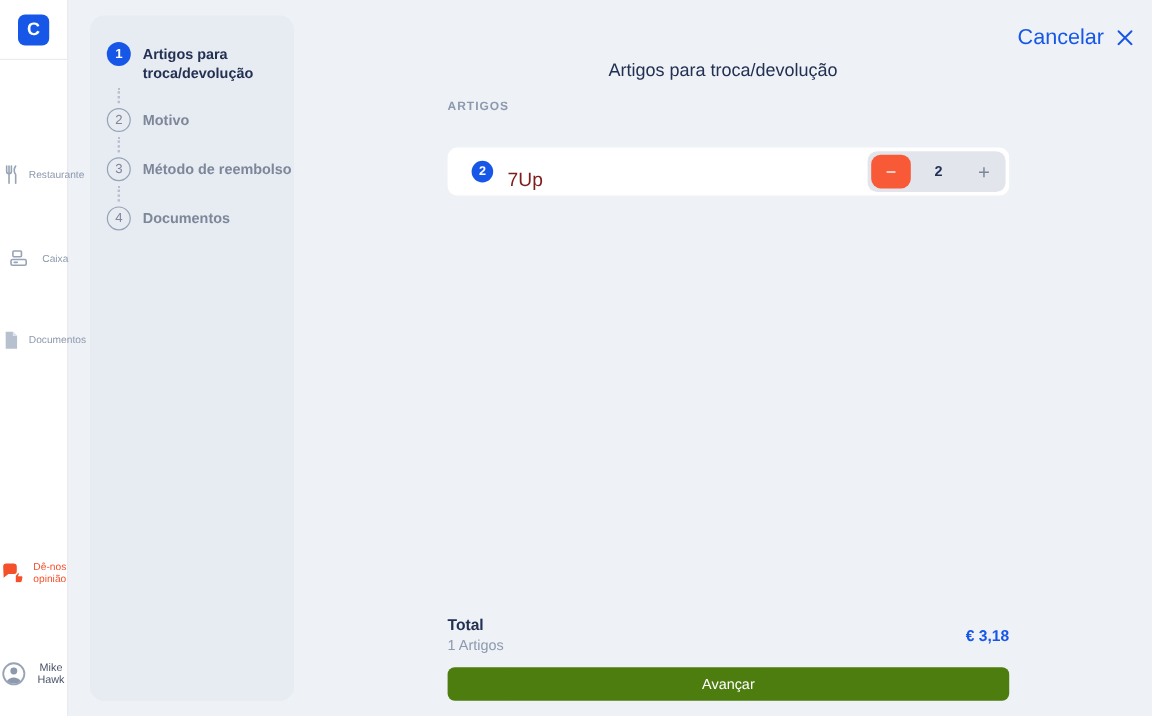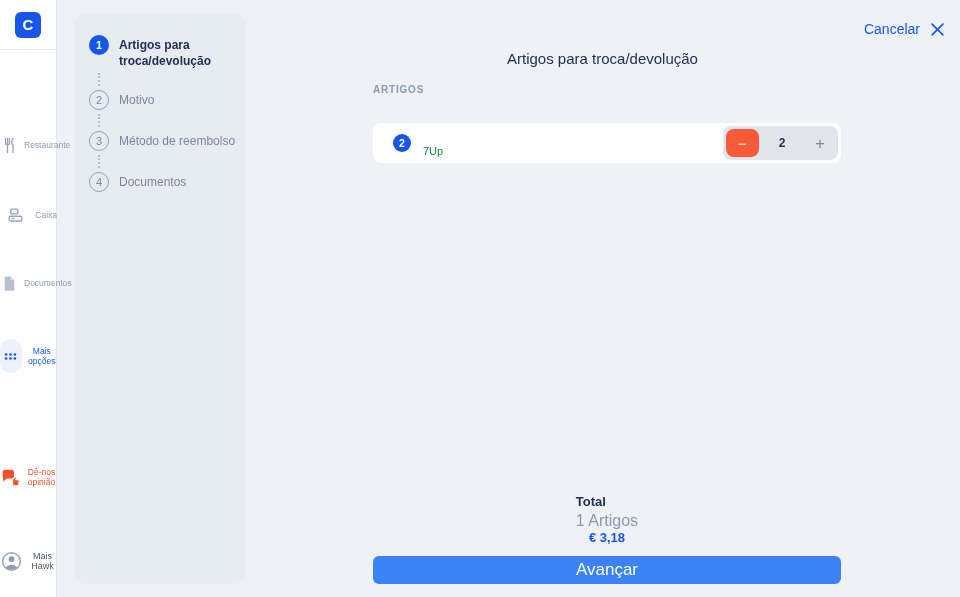--- a/index.html
+++ b/index.html
@@ -16,46 +16,46 @@
   .nav-item.accent .nav-label { color:#f4502c; }
   .nav-item.user .nav-label { font-size:9px; color:#4a5468; }
   .icon-box { width:34px; height:34px; border-radius:10px; display:flex; align-items:center; justify-content:center; }
   .nav-item.active .icon-box { background:#edf1fa; }
 
   
   .stepper-panel { position:absolute; left:75px; top:13px; width:170px; height:571px; background:#e7ebf2; border-radius:12px; padding:22px 14px; }
   .step { display:flex; gap:10px; align-items:flex-start; cursor:pointer; }
   .step-circle { width:20px; height:20px; border-radius:50%; flex:none; display:flex; align-items:center; justify-content:center; font-size:11px; color:#7d8799; border:1px solid #97a2b4; background:transparent; }
   .step.active .step-circle { background:#1657e8; border:none; color:#fff; font-weight:700; }
-  .step-label { font-size:12px; line-height:16px; color:#7d8799; padding-top:2px; max-width:116px; white-space:nowrap; }
+  .step-label { font-size:12px; line-height:16px; color:#7d8799; padding-top:2px; max-width:116px; white-space:nowrap;font-weight:bold; }
   .step.active .step-label { color:#223152; font-weight:600; white-space:normal; }
   .connector { border-left:2px dotted #b6bfcd; height:13px; margin:4px 0 4px 9px; }
 
   
   .main { position:absolute; left:245px; top:0; right:0; bottom:0; }
   .cancel-row { position:absolute; top:21px; right:16px; display:flex; align-items:center; gap:11px; }
-  .cancel-label { color:#1657e8; font-size:14px; cursor:pointer; }
+  .cancel-label { color:#1657e8; font-size:18px; cursor:pointer; }
   .close-btn { background:none; border:none; cursor:pointer; display:flex; align-items:center; padding:0; }
   .page-title { position:absolute; top:50px; left:0; right:0; text-align:center; font-size:15px; font-weight:500; color:#223152; }
   .section-label { position:absolute; top:84px; left:128px; font-size:10px; font-weight:700; letter-spacing:0.8px; color:#8d99ad;text-align:center; }
 
   .item-card { position:absolute; top:123px; left:128px; width:468px; height:40px; background:#ffffff; border-radius:8px; display:flex; align-items:center; padding:0 3px 0 20px; }
   .qty-badge { width:18px; height:18px; border-radius:50%; background:#1657e8; color:#fff; font-size:10.5px; font-weight:700; display:flex; align-items:center; justify-content:center; flex:none; }
-  .item-name { margin-left:12px; font-size:11px; color:#15803d; flex:1;margin-top:15px; }
+  .item-name { margin-left:12px; font-size:16px; color:#7f1d1d; flex:1;margin-top:15px; }
   .qty-control { width:115px; height:34px; background:#e2e6ec; border-radius:8px; display:flex; align-items:center; padding:3px; flex:none; }
   .minus-btn { width:33px; height:28px; background:#f85a38; border:none; border-radius:8px; color:#fff; font-size:15px; line-height:1; display:flex; align-items:center; justify-content:center; cursor:pointer; }
   .qty-value { flex:1; text-align:center; font-size:12px; font-weight:700; color:#223152; }
   .plus-btn { width:30px; height:28px; background:transparent; border:none; color:#7d8799; font-size:17px; line-height:1; display:flex; align-items:center; justify-content:center; cursor:pointer; }
 
   .footer { position:absolute; left:128px; width:468px; bottom:13px; }
-  .total-row { display:flex; justify-content:space-between; align-items:center; margin-bottom:11px;flex-direction:column; }
+  .total-row { display:flex; justify-content:space-between; align-items:center; margin-bottom:11px; }
   .total-label { font-size:13px; font-weight:700; color:#223152; }
-  .total-items { font-size:16px; color:#8d99ad; margin-top:3px; }
+  .total-items { font-size:12px; color:#8d99ad; margin-top:3px; }
   .total-amount { font-size:13px; font-weight:700; color:#1657e8; }
-  .advance-btn { width:100%; height:28px; background:#3b82f6; border:none; border-radius:6px; color:#fff; font-size:17px; cursor:pointer; }
+  .advance-btn { width:100%; height:28px; background:#4d7c0f; border:none; border-radius:6px; color:#fff; font-size:12px; cursor:pointer; }
 </style>
 </head>
 <body>
 
 <div class="sidebar">
   <div class="logo-section">
     <div class="logo">C</div>
   </div>
 
   <div class="nav-item" style="top:128px;">
@@ -83,53 +83,40 @@
     <span class="icon-box">
       <svg width="19" height="19" viewBox="0 0 24 24" fill="none" stroke="#98a4b6" stroke-width="1.7" stroke-linecap="round">
         <rect x="6" y="4" width="9" height="6" rx="1"></rect>
         <rect x="4" y="13" width="16" height="6" rx="1.5"></rect>
         <path d="M7.5 16h3"></path>
       </svg>
     </span>
     <span class="nav-label">Caixa</span>
   </div>
 
-  <div class="nav-item active" style="top:339px;">
-    <span class="icon-box">
-      <svg width="19" height="19" viewBox="0 0 24 24" fill="#1657e8">
-        <circle cx="6.5" cy="9.5" r="1.7"></circle>
-          <circle cx="12" cy="9.5" r="1.7"></circle>
-          <circle cx="17.5" cy="9.5" r="1.7"></circle>
-        <circle cx="6.5" cy="14.5" r="1.7"></circle>
-          <circle cx="12" cy="14.5" r="1.7"></circle>
-          <circle cx="17.5" cy="14.5" r="1.7"></circle>
-      </svg>
-    </span>
-    <span class="nav-label">Mais opções</span>
-  </div>
 
   <div class="nav-item accent" style="top:460px;">
     <span class="icon-box">
       <svg width="21" height="21" viewBox="0 0 24 24">
         <path d="M3 6a3 3 0 0 1 3-3h7a3 3 0 0 1 3 3v4a3 3 0 0 1-3 3H8l-4.5 3.5z" fill="#f4502c"></path>
         <path d="M14.5 21v-6.5l2.8-3.3.9.9c.3.3.4.8.2 1.2l-.7 1.4h2.9a1.3 1.3 0 0 1 1.3 1.6l-.9 3.7a1.8 1.8 0 0 1-1.7 1.4z" fill="#f4502c" stroke="#ffffff" stroke-width="1"></path>
       </svg>
     </span>
     <span class="nav-label">Dê-nos opinião</span>
   </div>
 
   <div class="nav-item user" style="top:544px;">
     <span class="icon-box">
       <svg width="23" height="23" viewBox="0 0 24 24">
         <circle cx="12" cy="12" r="9.2" fill="none" stroke="#98a4b6" stroke-width="1.6"></circle>
         <circle cx="12" cy="9.5" r="3" fill="#8d99ad"></circle>
         <path d="M6 18.2a7.6 7.6 0 0 1 12 0 9.2 9.2 0 0 1-12 0z" fill="#8d99ad"></path>
       </svg>
     </span>
-    <span class="nav-label">Mais Hawk</span>
+    <span class="nav-label">Mike Hawk</span>
   </div>
 </div>
 
 <div class="stepper-panel">
   <div class="step active">
     <span class="step-circle">1</span>
     <span class="step-label">Artigos para troca/devolução</span>
   </div>
   <div class="connector"></div>
   <div class="step">

